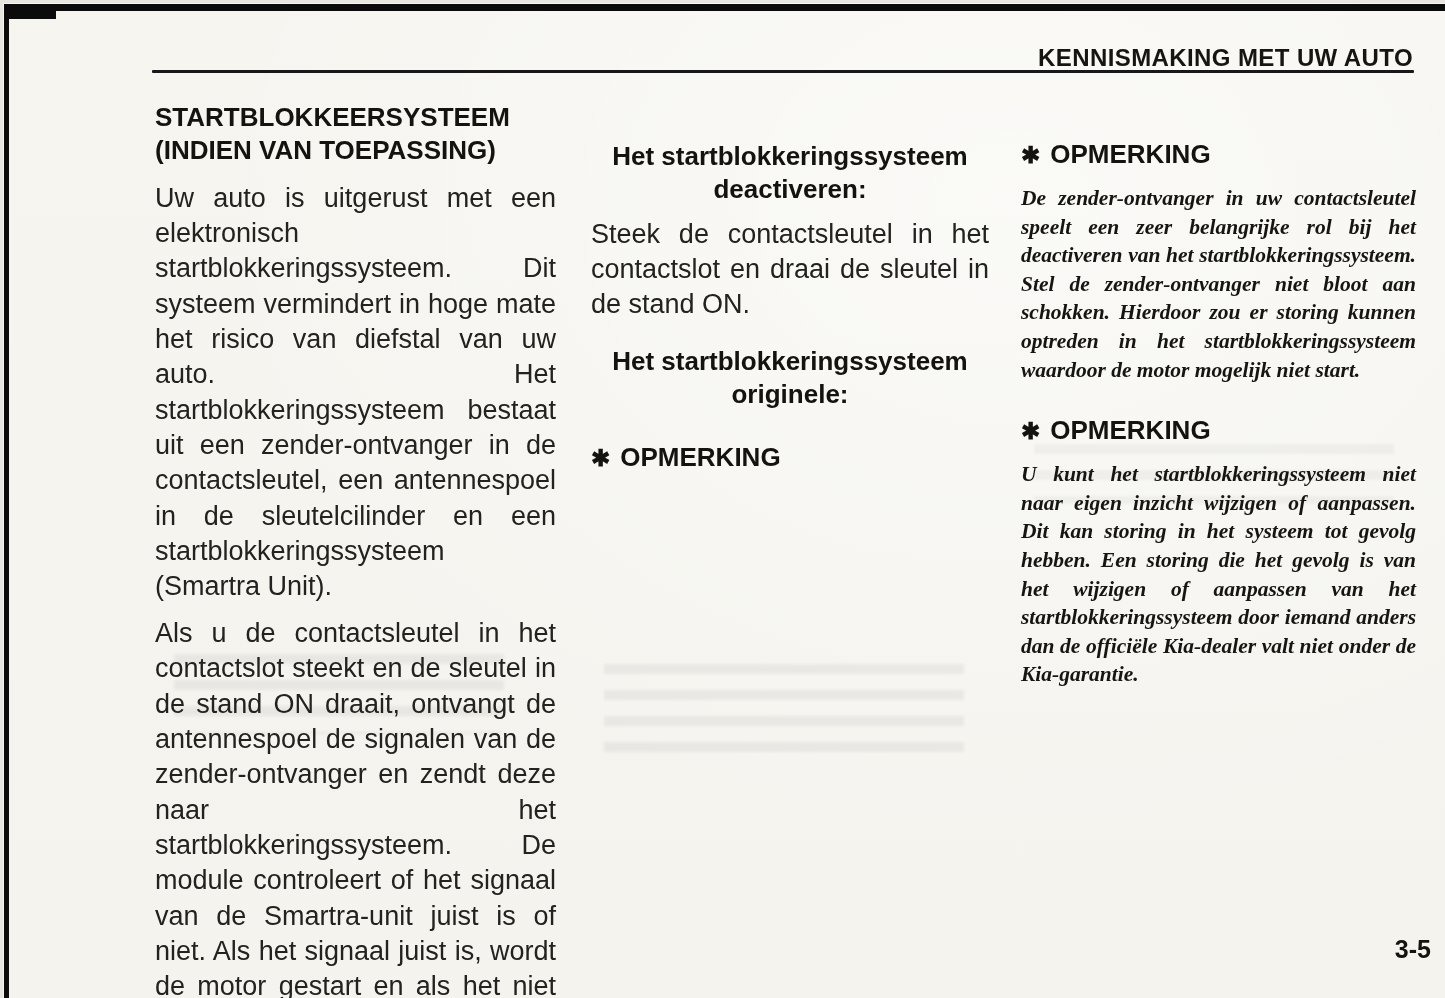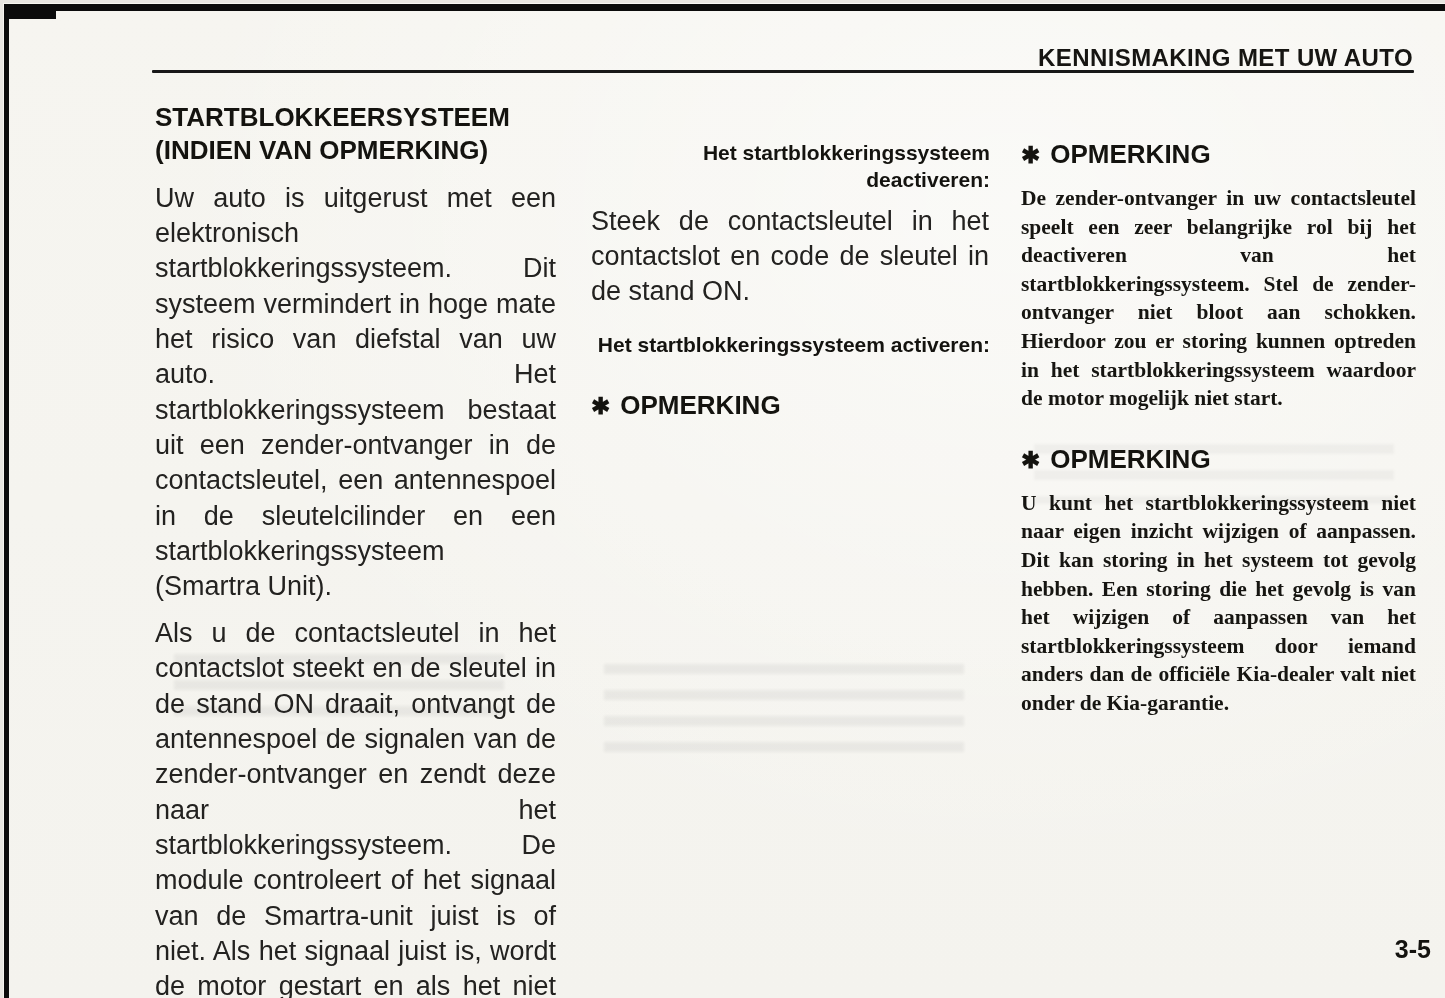--- a/index.html
+++ b/index.html
@@ -42,36 +42,37 @@
 
   .main-heading {
     font-size: 26px; font-weight: bold; line-height: 1.28;
     text-align: left; margin-bottom: 13px; color: #14130f;
   }
   .body-text {
     font-size: 27px; line-height: 1.31; margin-bottom: 11px;
     color: #232220;
   }
   .sub-heading {
-    font-size: 21px; font-weight: bold; line-height: 1.28;
-    text-align: right; margin: 22px 0 10px; color: #14130f;
+    font-size: 26px; font-weight: bold; line-height: 1.28;
+    text-align: center; margin: 22px 0 10px; color: #14130f;
   }
   .col2 .sub-heading:first-child, .col3 .note-heading:first-child { margin-top: 0; }
   .note-heading {
     font-size: 26px; font-weight: bold; text-align: left;
     margin: 30px 0 13px; color: #14130f;
     display: flex; align-items: center;
   }
   .note-heading .star {
     font-size: 23px; margin-right: 9px; position: relative; top: 1px;
   }
   .note-body {
     font-family: "Liberation Serif", serif;
     font-weight: bold; font-size: 21.5px; line-height: 1.33;
     color: #161511;
+    font-style: italic;
   }
 
   
   .page-number {
     position: absolute; right: 16px; bottom: 36px;
     font-size: 25px; font-weight: bold; color: #14130f;
   }
 
   
   .smudge {
@@ -97,30 +98,30 @@
   <div class="corner-mark"></div>
 
   <div class="smudge smudge-1"></div>
   <div class="smudge smudge-2"></div>
   <div class="smudge smudge-3"></div>
 
   <div class="header-title">KENNISMAKING MET UW AUTO</div>
   <div class="header-rule"></div>
 
   <div class="col col1">
-    <div class="main-heading">STARTBLOKKEERSYSTEEM (INDIEN VAN OPMERKING)</div>
+    <div class="main-heading">STARTBLOKKEERSYSTEEM (INDIEN VAN TOEPASSING)</div>
     <p class="body-text">Uw auto is uitgerust met een elektronisch startblokkeringssysteem. Dit systeem vermindert in hoge mate het risico van diefstal van uw auto. Het startblokkeringssysteem bestaat uit een zender-ontvanger in de contactsleutel, een antennespoel in de sleutelcilinder en een startblokkeringssysteem (Smartra Unit).</p>
     <p class="body-text">Als u de contactsleutel in het contactslot steekt en de sleutel in de stand ON draait, ontvangt de antennespoel de signalen van de zender-ontvanger en zendt deze naar het startblokkeringssysteem. De module controleert of het signaal van de Smartra-unit juist is of niet. Als het signaal juist is, wordt de motor gestart en als het niet juist is wordt de motor niet gestart.</p>
   </div>
 
   <div class="col col2">
     <div class="sub-heading">Het startblokkeringssysteem deactiveren:</div>
-    <p class="body-text">Steek de contactsleutel in het contactslot en code de sleutel in de stand ON.</p>
+    <p class="body-text">Steek de contactsleutel in het contactslot en draai de sleutel in de stand ON.</p>
 
-    <div class="sub-heading">Het startblokkeringssysteem activeren:</div>
+    <div class="sub-heading">Het startblokkeringssysteem originele:</div>
 
     <div class="note-heading">
       <span class="star">✱</span>
       <span>OPMERKING</span>
     </div>
   </div>
 
   <div class="col col3">
     <div class="note-heading">
       <span class="star">✱</span>

